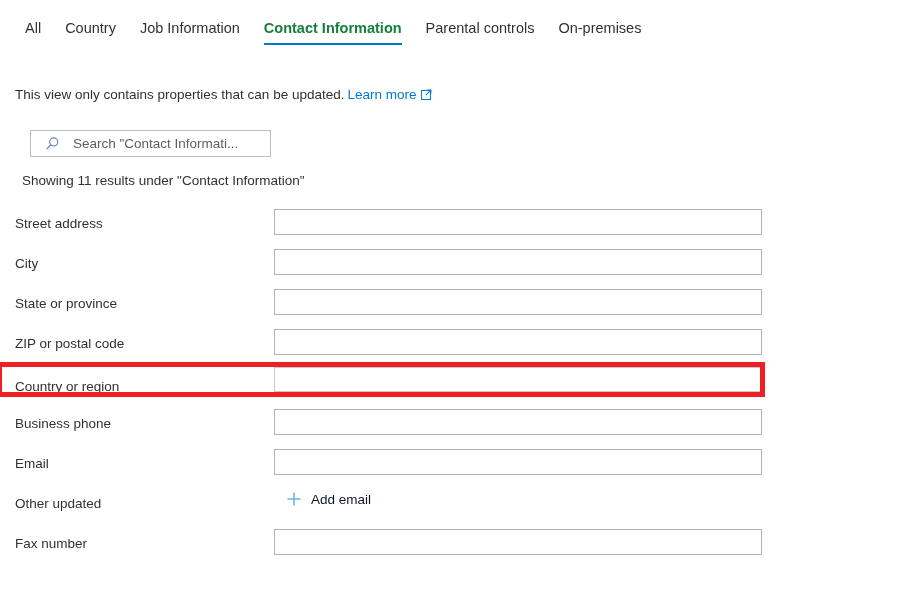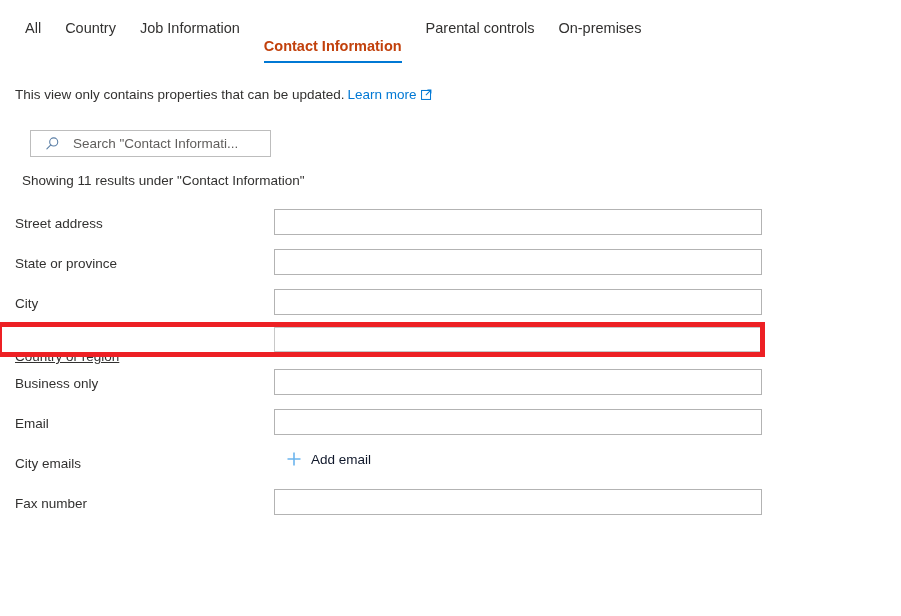--- a/index.html
+++ b/index.html
@@ -33,22 +33,21 @@
     font-size: 14.5px;
     line-height: 18px;
     color: #323130;
     padding: 19px 12px 12px 12px;
     white-space: nowrap;
     cursor: pointer;
     user-select: none;
   }
   .tab.selected {
     font-weight: bold;
-    color: #c2410c;
-    margin-top: 18px;
+    color: #15803d;
   }
   .tab.selected::after {
     content: "";
     position: absolute;
     left: 12px;
     right: 12px;
     bottom: 4px;
     height: 2px;
     background: #0078d4;
   }
@@ -168,22 +167,21 @@
     position: absolute;
     left: -3px;
     top: 0px;
     width: 768px;
     height: 35px;
     border: 5px solid #ED2024;
     box-sizing: border-box;
     pointer-events: none;
   }
   .form-row.highlighted .form-label {
-    top: 26px;
-    text-decoration: underline;
+    top: 16px;
   }
   .form-row.highlighted .form-field {
     top: 5px;
     height: 25px;
     border-color: #c8c8c8;
   }
 
   
   .add-link {
     position: absolute;
@@ -238,49 +236,53 @@
 <div class="results-count">Showing 11 results under "Contact Information"</div>
 
 <div class="form-area">
 
   <div class="form-row">
     <div class="form-label">Street address</div>
     <input class="form-field" type="text" style="">
   </div>
 
   <div class="form-row">
+    <div class="form-label">City</div>
+    <input class="form-field" type="text" style="">
+  </div>
+
+  <div class="form-row">
     <div class="form-label">State or province</div>
     <input class="form-field" type="text" style="">
   </div>
 
   <div class="form-row">
-    <div class="form-label">City</div>
-    <input class="form-field" type="text" style="">
-  </div>
-
+    <div class="form-label">ZIP or postal code</div>
+    <input class="form-field" type="text" style="">
+  </div>
 
   <div class="form-row highlighted">
     <div class="form-label">Country or region</div>
     <input class="form-field" type="text" style="">
     <div class="highlight-box"></div>
   </div>
 
   <div class="form-row">
-    <div class="form-label">Business only</div>
+    <div class="form-label">Business phone</div>
     <input class="form-field" type="text" style="">
   </div>
 
 
   <div class="form-row">
     <div class="form-label">Email</div>
     <input class="form-field" type="text" style="">
   </div>
 
   <div class="form-row">
-    <div class="form-label">City emails</div>
+    <div class="form-label">Other updated</div>
     <div class="add-link">
       <span class="plus-icon">
         <svg viewBox="0 0 16 16" width="16" height="16">
           <path d="M8 1.5 V14.5 M1.5 8 H14.5" stroke="#6cb5ee" stroke-width="1.6" fill="none"></path>
         </svg>
       </span>
       <span>Add email</span>
     </div>
   </div>
 

